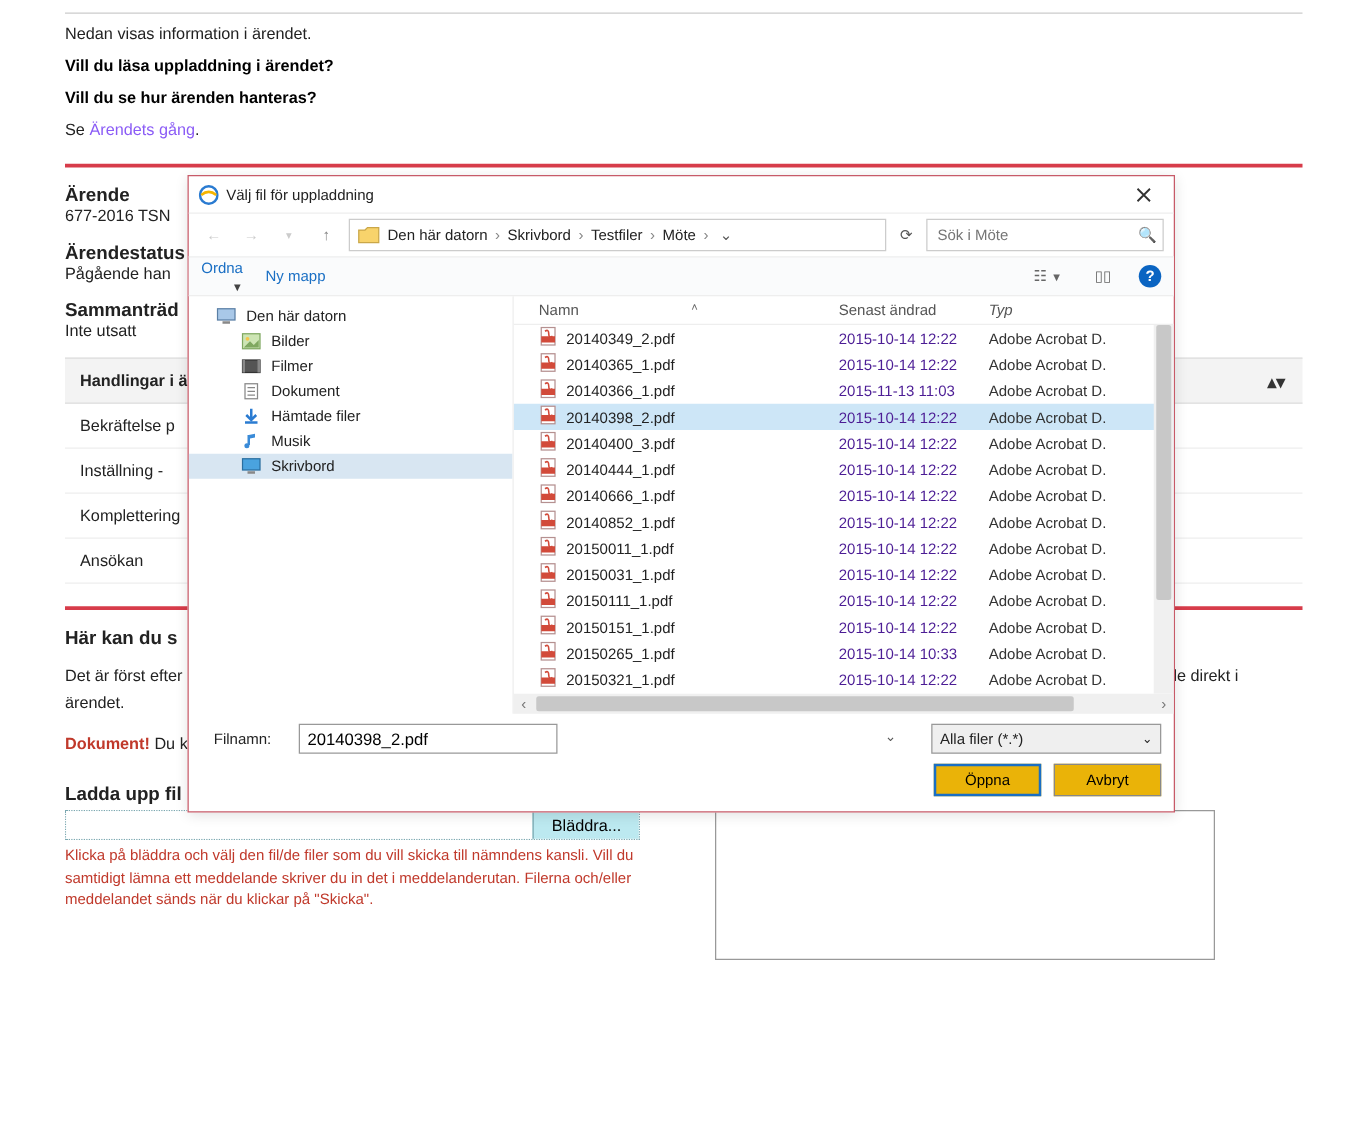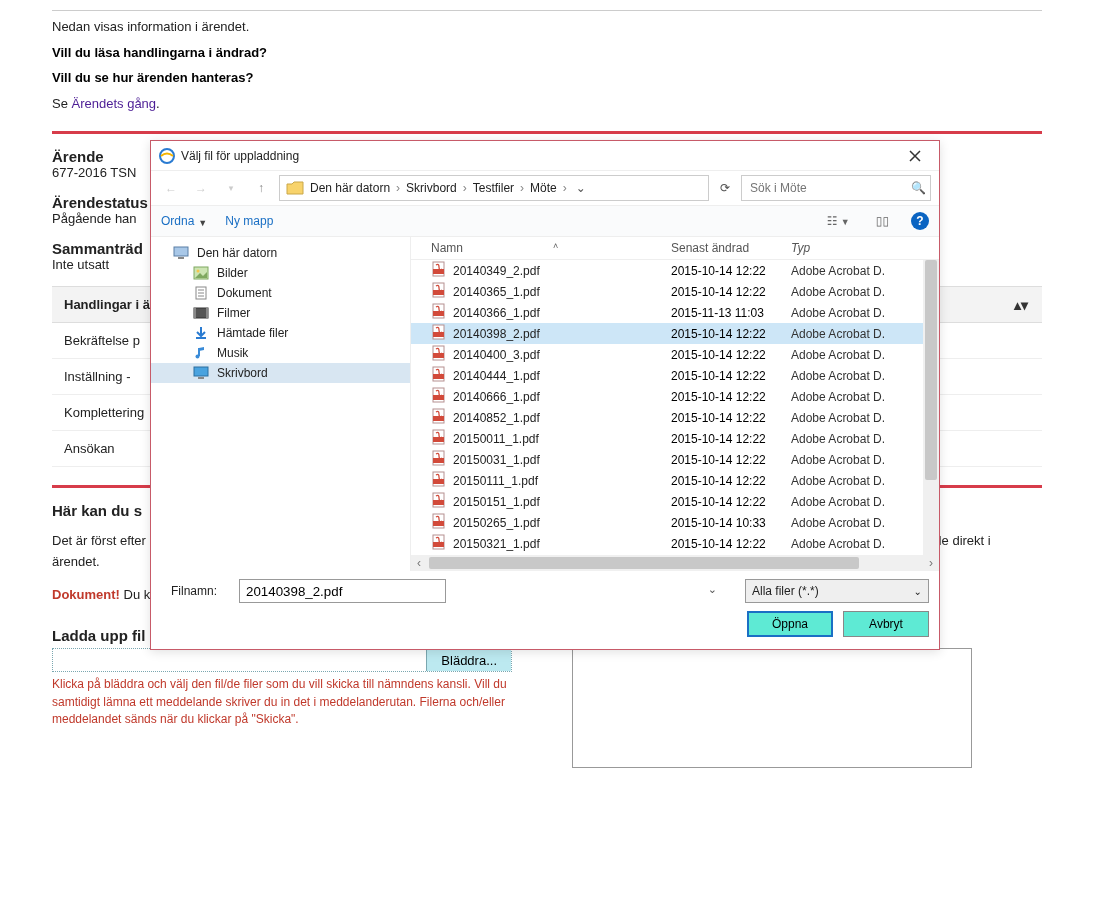--- a/index.html
+++ b/index.html
@@ -1,21 +1,21 @@
 <!DOCTYPE html>
 <html><head>
 <meta charset="utf-8">
 <style>
   * { box-sizing: border-box; }
   body { margin: 0; font-family: Verdana, Arial, sans-serif; font-size: 13px; color: #222; background: #fff; }
   .page { padding: 10px 52px 0 52px; }
   .intro { font-size: 13px; line-height: 1.5; }
   .intro p { margin: 6px 0; }
   .intro .q { font-weight: bold; color: #000; }
-  .intro a { color: #4c1d95; text-decoration: none; }
+  .intro a { color: #8b5cf6; text-decoration: none; }
   .hr-red { border: none; border-top: 3px solid #d73c4a; margin: 18px 0 14px 0; }
   .section-title { font-weight: bold; font-size: 15px; margin-top: 14px; }
   .doc-table-header { background: #f3f3f3; border-top: 1px solid #ddd; border-bottom: 1px solid #ddd; padding: 10px 12px; position: relative; font-weight: bold; }
   .sort-caret { position: absolute; right: 14px; top: 50%; transform: translateY(-50%); font-size: 14px; color: #333; }
   .doc-row { border-bottom: 1px solid #eee; padding: 10px 12px; }
   .body-p { font-size: 13px; line-height: 1.6; margin: 12px 0; }
   .warn-label { color: #c0392b; font-weight: bold; }
   .italic { font-style: italic; }
   .upload-area { display: flex; gap: 60px; margin-top: 22px; }
   .col-left { width: 460px; }
@@ -44,21 +44,21 @@
   .nav-arrow.disabled { color: #ccc; }
   .folder-icon { width: 18px; height: 16px; }
   .breadcrumb { flex: 1; display: flex; align-items: center; height: 26px; border: 1px solid #ccc; padding: 0 6px; gap: 2px; }
   .crumb { padding: 2px 4px; cursor: pointer; }
   .crumb-sep { color: #888; padding: 0 2px; }
   .refresh-ic, .drop-ic { width: 20px; text-align: center; color: #555; cursor: pointer; }
   .search-box { width: 190px; height: 26px; border: 1px solid #ccc; display: flex; align-items: center; padding: 0 6px; gap: 4px; }
   .search-input { border: none; outline: none; flex: 1; font-size: 12px; color: #6d28d9; }
   .search-ic { color: #666; }
   .toolbar-row { display: flex; align-items: center; height: 32px; padding: 0 10px; gap: 18px; background: #fafbfc; border-top: 1px solid #eee; border-bottom: 1px solid #eee; }
-  .tool-item { color: #1a6fc4; cursor: pointer; display: flex; align-items: flex-end; gap: 4px; }
+  .tool-item { color: #1a6fc4; cursor: pointer; display: flex; align-items: flex-end; gap: 4px; flex-direction: column; }
   .tool-item .car { font-size: 9px; color: #444; }
   .tool-spacer { flex: 1; }
   .tool-icon { color: #666; cursor: pointer; padding: 2px 4px; }
   .help-ic { width: 18px; height: 18px; border-radius: 50%; background: #0a64c2; color: #fff; display: flex; align-items: center; justify-content: center; font-weight: bold; font-size: 12px; cursor: pointer; }
   .dlg-body { flex: 1; display: flex; min-height: 0; }
   .nav-pane { width: 260px; border-right: 1px solid #eee; padding: 6px 0; overflow: hidden; }
   .nav-item { display: flex; align-items: center; gap: 8px; padding: 3px 10px 3px 22px; cursor: pointer; }
   .nav-item.indent { padding-left: 42px; }
   .nav-item.selected { background: #d8e6f2; }
   .nav-ic { width: 16px; height: 14px; display: inline-flex; }
@@ -66,49 +66,49 @@
   .list-header { display: flex; align-items: center; padding: 4px 8px 4px 20px; color: #555; border-bottom: 1px solid #eee; }
   .col-name { width: 240px; display: flex; align-items: flex-start; gap: 20px; }
   .col-date { width: 120px; }
   .col-type { flex: 1; font-style: italic; }
   .sort-car { font-size: 9px; color: #666; }
   .list-rows { flex: 1; overflow: hidden; position: relative; }
   .row { display: flex; align-items: center; padding: 2px 8px 2px 20px; height: 21px; cursor: pointer; }
   .row.selected { background: #cde6f7; }
   .row .fic { width: 16px; margin-right: 6px; }
   .row .fn { width: 218px; white-space: nowrap; overflow: hidden; text-overflow: ellipsis; }
-  .row .fd { width: 120px; color: #000000; }
+  .row .fd { width: 120px; color: #4c1d95; }
   .row .ft { flex: 1; color: #333; white-space: nowrap; overflow: hidden; text-overflow: ellipsis; }
   .vscroll { position: absolute; right: 0; top: 0; bottom: 0; width: 16px; background: #f0f0f0; }
   .vscroll .thumb { position: absolute; left: 2px; right: 2px; top: 0; height: 220px; background: #c8c8c8; border-radius: 2px; }
   .hscroll-row { display: flex; align-items: center; height: 16px; background: #f0f0f0; }
   .hscroll-row .arrow { width: 16px; text-align: center; color: #777; cursor: pointer; }
   .hscroll-row .track { flex: 1; position: relative; height: 12px; }
   .hscroll-row .thumb { position: absolute; left: 2px; top: 0; bottom: 0; width: 430px; background: #c8c8c8; border-radius: 2px; }
   .dlg-footer { padding: 8px 10px 12px 10px; }
   .fn-row { display: flex; align-items: center; gap: 22px; margin-bottom: 8px; }
   .fn-label { min-width: 56px; text-align: right; }
   .fn-input { flex: 1; height: 24px; border: 1px solid #999; padding: 0 22px 0 6px; position: relative; }
   .fn-wrap { position: relative; flex: 1; }
   .fn-caret { position: absolute; right: 6px; top: 4px; color: #555; font-size: 11px; cursor: pointer; }
   .type-select { width: 184px; height: 24px; border: 1px solid #999; background: #efefef; display: flex; align-items: center; padding: 0 6px; justify-content: space-between; cursor: pointer; }
   .btn-row { display: flex; justify-content: flex-end; gap: 10px; }
-  .dlg-btn { width: 86px; height: 26px; border: 1px solid #888; background: #5eead4; cursor: pointer; font-size: 12px; }
+  .dlg-btn { width: 86px; height: 26px; border: 1px solid #888; background: #eab308; cursor: pointer; font-size: 12px; }
   .dlg-btn.primary { border: 2px solid #1a6fc4; }
   .top-rule { border: none; border-top: 1px solid #ccc; margin: 0 0 6px 0; }
   .pc-ic svg, .fic svg, .nav-ic svg, .folder-icon svg, .ie-icon svg { width: 100%; height: 100%; }
 </style>
 </head>
 <body>
 
 <div class="page">
   <hr class="top-rule">
   <div class="intro">
     <p>Nedan visas information i ärendet.</p>
-    <p class="q">Vill du läsa handlingarna i ändrad?</p>
+    <p class="q">Vill du läsa uppladdning i ärendet?</p>
     <p class="q">Vill du se hur ärenden hanteras?</p>
     <p>
       <span>Se </span><a href="#">Ärendets gång</a><span>.</span>
     </p>
   </div>
 
   <hr class="hr-red">
 
   <div class="section-title">Ärende</div>
   <div>677-2016 TSN</div>
@@ -222,37 +222,37 @@
                 <rect x="1" y="1" width="14" height="12" fill="#cde5b4" stroke="#7fa860"></rect>
                 <circle cx="5" cy="5" r="1.5" fill="#f5c54a"></circle>
                 <path d="M2 12 L7 7 L10 10 L14 6 L14 12 Z" fill="#7fa860"></path>
               </svg>
             </span>
             <span>Bilder</span>
           </div>
           <div class="nav-item indent">
             <span class="nav-ic">
               <svg viewBox="0 0 16 14">
+                <rect x="1" y="2" width="14" height="10" fill="#555" stroke="#333"></rect>
+                <rect x="1" y="2" width="2" height="10" fill="#888"></rect>
+                <rect x="13" y="2" width="2" height="10" fill="#888"></rect>
+              </svg>
+            </span>
+            <span>Filmer</span>
+          </div>
+          <div class="nav-item indent">
+            <span class="nav-ic">
+              <svg viewBox="0 0 16 14">
                 <rect x="3" y="1" width="10" height="12" fill="#fff" stroke="#888"></rect>
                 <line x1="5" y1="4" x2="11" y2="4" stroke="#888"></line>
                 <line x1="5" y1="7" x2="11" y2="7" stroke="#888"></line>
                 <line x1="5" y1="10" x2="11" y2="10" stroke="#888"></line>
               </svg>
             </span>
             <span>Dokument</span>
-          </div>
-          <div class="nav-item indent">
-            <span class="nav-ic">
-              <svg viewBox="0 0 16 14">
-                <rect x="1" y="2" width="14" height="10" fill="#555" stroke="#333"></rect>
-                <rect x="1" y="2" width="2" height="10" fill="#888"></rect>
-                <rect x="13" y="2" width="2" height="10" fill="#888"></rect>
-              </svg>
-            </span>
-            <span>Filmer</span>
           </div>
           <div class="nav-item indent">
             <span class="nav-ic">
               <svg viewBox="0 0 16 14">
                 <path d="M8 1 L8 9 M4 6 L8 10 L12 6" stroke="#2a7bd1" stroke-width="2" fill="none"></path>
                 <line x1="3" y1="12" x2="13" y2="12" stroke="#2a7bd1" stroke-width="2"></line>
               </svg>
             </span>
             <span>Hämtade filer</span>
           </div>

